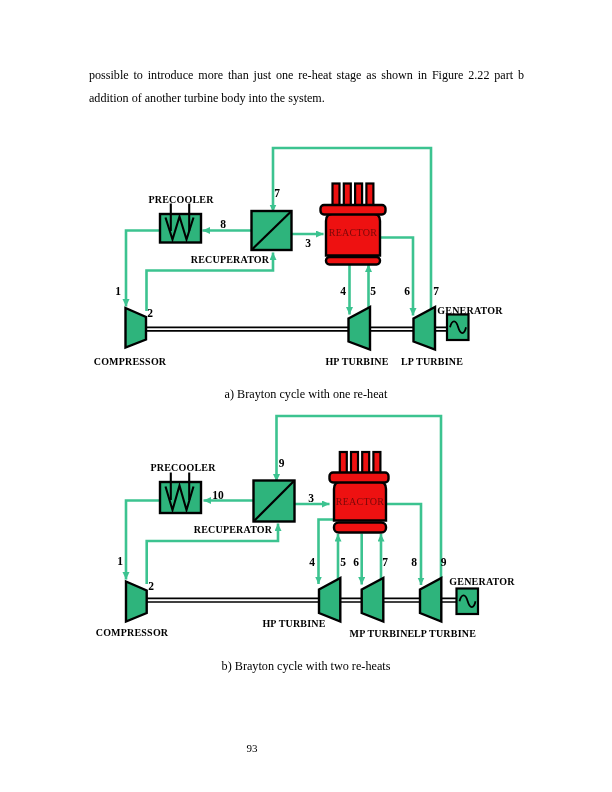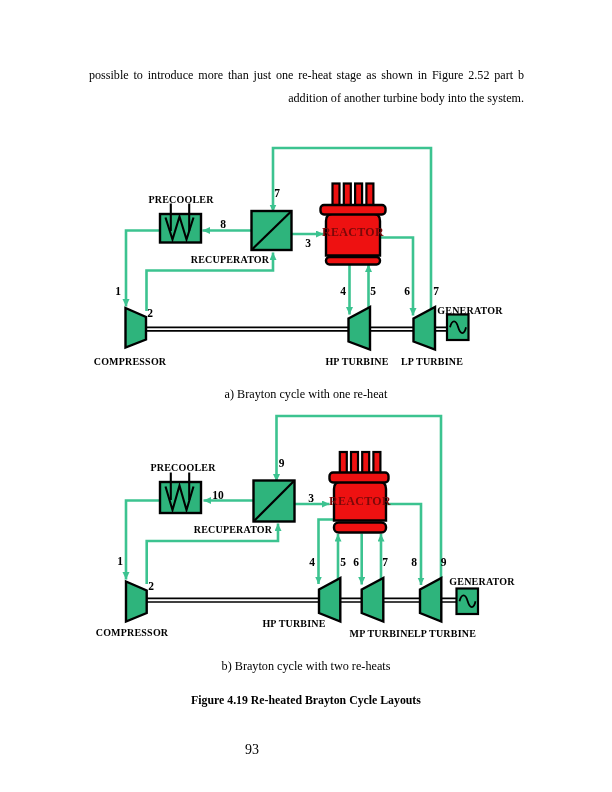--- a/index.html
+++ b/index.html
@@ -8,44 +8,44 @@
     --red:#ee1111;
     --maroon:#7a0909;
   }
   html,body{margin:0;padding:0;background:#ffffff;}
   .page{
     position:relative;width:612px;height:792px;background:#ffffff;
     font-family:"Liberation Serif",serif;color:#000;overflow:hidden;
   }
   .para{position:absolute;left:89px;top:64px;width:435px;font-size:12.1px;line-height:23.2px;}
   .jline{text-align:justify;text-align-last:justify;}
-  .lline{text-align:right;}
+  .lline{text-align:left;}
   .caption{position:absolute;left:0;width:612px;text-align:center;font-size:12.2px;white-space:nowrap;}
   .figcap{font-weight:bold;font-size:11.8px;}
-  .pageno{position:absolute;left:0;width:504px;text-align:center;top:742px;font-size:14px;}
+  .pageno{position:absolute;left:0;width:504px;text-align:center;top:742px;font-size:11px;}
   .lbl{position:absolute;transform:translate(-50%,-50%);font-weight:bold;font-size:10px;white-space:nowrap;letter-spacing:0.2px;}
   .num{position:absolute;transform:translate(-50%,-50%);font-weight:bold;font-size:11.5px;white-space:nowrap;}
-  .rlbl{position:absolute;transform:translate(-50%,-50%);font-weight:bold;font-size:12px;color:var(--maroon);letter-spacing:0.3px;white-space:nowrap;}
+  .rlbl{position:absolute;transform:translate(-50%,-50%);font-weight:normal;font-size:10px;color:var(--maroon);letter-spacing:0.3px;white-space:nowrap;}
   svg.canvas{position:absolute;left:0;top:0;}
   .pipe{fill:none;stroke:var(--pgreen);stroke-width:2.6px;}
   .grnbox{fill:var(--cgreen);stroke:#000;stroke-width:2.4px;}
   .redpart{fill:var(--red);stroke:#000;stroke-width:2.4px;}
   .rod{fill:var(--red);stroke:#000;stroke-width:2.2px;}
   .blkline{fill:none;stroke:#000;stroke-width:2.1px;}
   .diag{fill:none;stroke:#000;stroke-width:2.2px;}
   .shaft{fill:none;stroke:#000;stroke-width:1.7px;}
   .sine{fill:none;stroke:#000;stroke-width:1.8px;}
 </style>
 </head>
 <body>
 
 <div class="page">
 
   <div class="para">
-    <div class="jline">possible to introduce more than just one re-heat stage as shown in Figure 2.52 part b</div>
+    <div class="jline">possible to introduce more than just one re-heat stage as shown in Figure 2.22 part b</div>
     <div class="lline">addition of another turbine body into the system.</div>
   </div>
 
   <svg class="canvas" width="612" height="792" viewBox="0 0 612 792">
     <defs>
       <marker id="arr" markerUnits="userSpaceOnUse" markerWidth="9" markerHeight="9" refX="7.5" refY="3.5" orient="auto">
         <path d="M0,0 L7.5,3.5 L0,7 Z" style="fill:var(--pgreen)"></path>
       </marker>
     </defs>
 
@@ -169,16 +169,15 @@
     <span class="num" style="left:356px;top:562px">6</span>
     <span class="num" style="left:385px;top:562px">7</span>
     <span class="num" style="left:414px;top:562px">8</span>
     <span class="num" style="left:443.5px;top:562px">9</span>
     <span class="num" style="left:281.5px;top:463px">9</span>
     <span class="num" style="left:218px;top:495px">10</span>
   </div>
 
   <div class="caption" style="top:387px">a) Brayton cycle with one re-heat</div>
   <div class="caption" style="top:659px">b) Brayton cycle with two re-heats</div>
-  <div class="caption figcap" style="top:693px">Figure 4.19 Re-heated Brayton Cycle Layouts</div>
   <div class="pageno">93</div>
 
 </div>
 
 </body></html>

